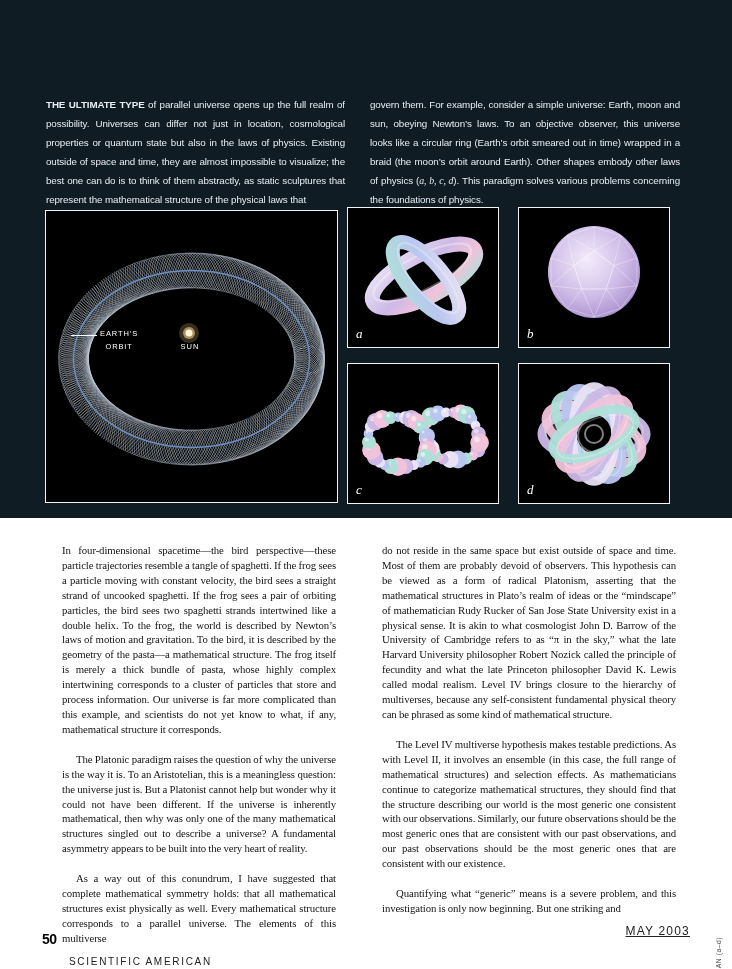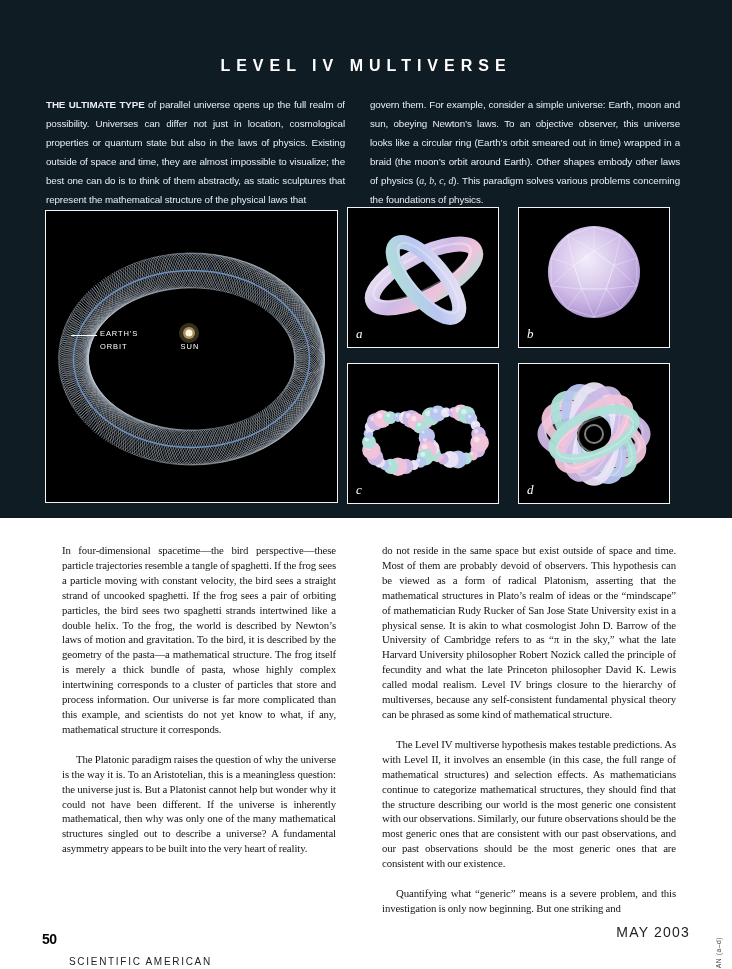--- a/index.html
+++ b/index.html
@@ -11,21 +11,21 @@
   .intro{position:absolute;top:95px;color:#e7edf1;font-family:"Liberation Sans",sans-serif;
         font-size:9.8px;line-height:19px;letter-spacing:-0.1px;text-align:justify;}
   .intro .lead{font-weight:bold;}
   .intro i{font-family:"Liberation Serif",serif;font-style:italic;}
   .intro-left{left:46px;width:299px;}
   .intro-right{left:370px;width:310px;}
   .orbit-panel{position:absolute;left:45px;top:210px;width:291px;height:291px;background:#000;
         border:1px solid #f3f3f3;}
   .orbit-panel svg{position:absolute;left:0;top:0;}
   .orbit-label{position:absolute;left:54px;top:116px;color:#fff;font-family:"Liberation Sans",sans-serif;
-        font-size:7.5px;letter-spacing:0.9px;line-height:13px;}
+        font-size:7.5px;letter-spacing:0.9px;line-height:13px;text-align:center;}
   .orbit-label span{display:block;}
   .leader-line{position:absolute;left:25px;top:124px;width:26px;height:1px;background:#fff;}
   .sun-label{position:absolute;left:144px;top:131px;transform:translateX(-50%);color:#fff;
         font-family:"Liberation Sans",sans-serif;font-size:7.5px;letter-spacing:1px;}
   .shape-panel{position:absolute;width:150px;height:139px;background:#000;border:1px solid #f3f3f3;}
   #p-a{left:347px;top:207px;} #p-b{left:518px;top:207px;}
   #p-c{left:347px;top:363px;} #p-d{left:518px;top:363px;}
   .shape-panel svg{position:absolute;left:0;top:0;}
   .shape-label{position:absolute;left:8px;bottom:5px;color:#fff;
         font-family:"Liberation Serif",serif;font-style:italic;font-size:13px;}
@@ -33,33 +33,32 @@
         letter-spacing:-0.12px;word-spacing:-0.3px;text-align:justify;}
   .col p{margin:15px;}
   .col p + p{text-indent:14px;}
   .col-left{left:47px;width:304px;}
   .col-right{left:367px;width:324px;}
   .footer-num{position:absolute;left:42px;top:919px;color:#000;
         font-family:"Liberation Sans",sans-serif;font-weight:bold;font-size:14px;letter-spacing:-0.5px;margin-top:12px;}
   .footer-mag{position:absolute;left:69px;top:956px;color:#222;
         font-family:Liberation Sans, sans-serif;font-size:10px;letter-spacing:1.7px;}
   .footer-issue{position:absolute;right:42px;top:924px;color:#222;
-        font-family:"Liberation Sans",sans-serif;font-size:14px;letter-spacing:1.2px;}
+        font-family:"Liberation Sans",sans-serif;font-size:12px;letter-spacing:1.2px;text-decoration:underline;}
   .credit{position:absolute;right:10px;bottom:32px;transform-origin:100% 100%;
         transform:rotate(-90deg);white-space:nowrap;color:#44484c;
         font-family:"Liberation Sans",sans-serif;font-size:6.8px;letter-spacing:0.5px;}
 </style>
 </head>
 <body>
 
 <div class="page">
 
   <div class="dark-header"></div>
 
-  <div class="page-title">LEVEL IV MULTIVERSE</div>
 
   <div class="intro intro-left"><span class="lead">THE ULTIMATE TYPE</span><span> of parallel universe opens up the full realm of possibility. Universes can differ not just in location, cosmological properties or quantum state but also in the laws of physics. Existing outside of space and time, they are almost impossible to visualize; the best one can do is to think of them abstractly, as static sculptures that represent the mathematical structure of the physical laws that</span></div>
 
   <div class="intro intro-right"><span>govern them. For example, consider a simple universe: Earth, moon and sun, obeying Newton’s laws. To an objective observer, this universe looks like a circular ring (Earth’s orbit smeared out in time) wrapped in a braid (the moon’s orbit around Earth). Other shapes embody other laws of physics (</span><i>a, b, c, d</i><span>). This paradigm solves various problems concerning the foundations of physics.</span></div>
 
   <div class="orbit-panel">
     <svg id="orbit-svg" width="291" height="291" viewBox="0 0 291 291">
         <path d="M278.5,148.0L278.0,153.5L276.4,158.6L273.9,163.3L270.7,167.2L266.9,170.1L262.8,172.1L258.7,173.0L254.8,173.0L251.3,172.1L248.6,170.6L246.6,168.7L245.6,166.7L245.4,164.8L246.2,163.3L247.8,162.5L250.0,162.5L252.7,163.5L255.5,165.6L258.2,168.6L260.7,172.6L262.6,177.3L263.7,182.5L264.1,188.0L263.5,193.5L261.9,198.6L259.5,203.1L256.2,206.9L252.4,209.6L248.1,211.2L243.6,211.8L239.0,211.3L234.7,209.9L230.9,207.8L227.5,205.2L224.9,202.5L223.0,199.8L221.8,197.6L221.3,196.1L221.3,195.4L221.8,195.8L222.6,197.3L223.5,199.8L224.3,203.4L224.8,207.7L224.9,212.7L224.5,218.1L223.4,223.4L221.7,228.5L219.5,233.0L216.6,236.7L213.3,239.4L209.6,240.9L205.8,241.3L201.8,240.5L197.9,238.6L194.2,235.8L190.8,232.4L187.8,228.7L185.1,225.0L182.9,221.5L181.0,218.6L179.4,216.5L178.0,215.5L176.8,215.5L175.6,216.7L174.3,219.0L173.0,222.3L171.4,226.4L169.6,231.0L167.6,235.9L165.3,240.7L162.8,245.1L160.2,248.8L157.5,251.6L154.7,253.4L152.0,253.9L149.3,253.3L146.8,251.4L144.4,248.6L142.2,244.8L140.1,240.5L138.2,235.9L136.2,231.3L134.3,227.0L132.2,223.2L130.0,220.3L127.7,218.3L125.1,217.5L122.3,217.7L119.2,219.1L116.0,221.4L112.7,224.5L109.4,228.1L106.1,231.9L102.9,235.8L100.1,239.3L97.5,242.2L95.4,244.3L93.6,245.4L92.4,245.4L91.5,244.3L90.9,242.0L90.6,238.8L90.4,234.8L90.2,230.1L89.8,225.1L89.2,220.0L88.1,215.0L86.5,210.5L84.4,206.6L81.7,203.6L78.5,201.5L74.7,200.3L70.6,200.2L66.3,201.0L62.0,202.5L57.8,204.6L53.9,207.2L50.4,209.8L47.7,212.3L45.7,214.5L44.4,216.1L44.0,217.0L44.4,217.0L45.3,216.0L46.8,214.2L48.6,211.4L50.5,207.8L52.3,203.5L53.7,198.7L54.6,193.6L54.8,188.5L54.2,183.5L52.7,178.8L50.4,174.7L47.3,171.3L43.6,168.7L39.4,166.8L35.0,165.9L30.5,165.7L26.3,166.1L22.6,167.2L19.6,168.6L17.5,170.2L16.4,171.9L16.2,173.3L17.1,174.4L19.0,174.9L21.6,174.8L24.7,173.9L28.2,172.2L31.8,169.8L35.2,166.5L38.1,162.7L40.5,158.2L41.9,153.4L42.5,148.4L42.1,143.4L40.7,138.5L38.6,134.0L35.7,130.0L32.4,126.7L28.8,124.1L25.3,122.3L22.0,121.3L19.3,121.0L17.4,121.5L16.3,122.5L16.3,123.9L17.3,125.5L19.2,127.1L22.1,128.6L25.7,129.7L29.8,130.3L34.3,130.2L38.7,129.4L43.0,127.7L46.8,125.2L50.0,121.9L52.4,117.9L54.0,113.3L54.8,108.3L54.7,103.2L53.9,98.1L52.6,93.3L50.8,88.9L48.9,85.2L47.1,82.2L45.6,80.2L44.5,79.1L44.0,79.0L44.3,79.7L45.4,81.2L47.3,83.3L50.0,85.8L53.3,88.4L57.1,91.0L61.3,93.2L65.6,94.8L70.0,95.7L74.1,95.7L77.9,94.8L81.2,92.8L84.0,89.9L86.2,86.2L87.9,81.7L89.0,76.9L89.7,71.7L90.1,66.7L90.4,61.9L90.6,57.8L90.8,54.4L91.4,52.0L92.2,50.7L93.4,50.6L95.1,51.5L97.2,53.4L99.6,56.2L102.5,59.7L105.6,63.5L108.8,67.3L112.2,71.0L115.5,74.2L118.7,76.6L121.8,78.1L124.7,78.6L127.3,77.9L129.7,76.1L131.9,73.3L133.9,69.7L135.9,65.4L137.8,60.8L139.8,56.2L141.9,51.8L144.1,48.0L146.4,45.0L148.9,42.9L151.5,42.1L154.3,42.4L157.0,44.0L159.8,46.7L162.4,50.3L164.9,54.6L167.2,59.3L169.3,64.2L171.1,68.9L172.7,73.1L174.1,76.5L175.4,79.0L176.6,80.4L177.8,80.6L179.1,79.7L180.7,77.8L182.5,75.0L184.7,71.6L187.3,67.9L190.3,64.1L193.7,60.7L197.3,57.8L201.2,55.8L205.1,54.8L209.0,54.9L212.7,56.3L216.1,58.8L219.0,62.3L221.4,66.7L223.2,71.7L224.3,77.1L224.9,82.4L224.8,87.5L224.4,92.0L223.6,95.7L222.8,98.4L222.0,100.1L221.4,100.6L221.2,100.1L221.6,98.7L222.7,96.6L224.5,94.0L227.1,91.2L230.3,88.6L234.1,86.4L238.3,84.9L242.8,84.2L247.4,84.6L251.7,86.1L255.7,88.6L259.0,92.2L261.6,96.6L263.3,101.7L264.0,107.1L263.8,112.6L262.8,117.9L261.0,122.7L258.6,126.8L255.9,130.0L253.1,132.2L250.4,133.4L248.1,133.6L246.4,132.9L245.5,131.5L245.5,129.7L246.4,127.6L248.2,125.7L250.8,124.1L254.2,123.1L258.0,122.9L262.2,123.7L266.3,125.5L270.1,128.3L273.5,132.0L276.1,136.6L277.8,141.7L278.5,147.1L278.1,152.6" fill="none" stroke="#8da6c6" stroke-width="0.55" opacity="0.85"></path>
         <path d="M277.9,151.8L276.3,157.0L273.8,161.6L270.5,165.4L266.8,168.4L262.7,170.3L258.6,171.2L254.8,171.2L251.4,170.3L248.8,168.8L246.9,166.8L246.0,164.8L246.1,162.9L247.0,161.5L248.7,160.7L251.0,160.8L253.8,161.9L256.6,164.0L259.5,167.1L261.9,171.1L263.8,175.9L265.0,181.1L265.3,186.6L264.7,192.0L263.1,197.2L260.6,201.7L257.3,205.3L253.4,208.0L249.1,209.7L244.6,210.2L240.0,209.7L235.8,208.2L231.9,206.1L228.7,203.6L226.1,200.9L224.3,198.3L223.2,196.2L222.8,194.7L223.0,194.1L223.6,194.6L224.5,196.2L225.5,198.8L226.3,202.4L226.9,206.9L227.1,211.9L226.6,217.3L225.6,222.6L223.9,227.7L221.6,232.2L218.7,235.9L215.4,238.5L211.6,240.0L207.7,240.2L203.7,239.4L199.8,237.5L196.1,234.7L192.7,231.3L189.6,227.6L187.0,224.0L184.8,220.6L182.9,217.8L181.4,215.8L180.1,214.9L178.9,215.1L177.8,216.4L176.7,218.8L175.4,222.2L173.9,226.4L172.2,231.1L170.2,236.0L167.9,240.8L165.5,245.2L162.8,248.9L160.1,251.6L157.3,253.3L154.5,253.8L151.8,253.1L149.2,251.2L146.8,248.2L144.5,244.5L142.3,240.1L140.3,235.5L138.3,231.0L136.3,226.7L134.3,223.1L132.1,220.3L129.7,218.5L127.2,217.8L124.4,218.2L121.4,219.7L118.3,222.1L115.0,225.3L111.7,229.0L108.5,232.9L105.4,236.8L102.6,240.3L100.0,243.2L97.9,245.2L96.1,246.3L94.8,246.2L93.9,245.0L93.2,242.6L92.8,239.3L92.5,235.2L92.2,230.5L91.8,225.5L91.0,220.4L89.9,215.5L88.2,211.0L86.0,207.3L83.3,204.4L80.0,202.4L76.3,201.4L72.2,201.5L67.9,202.4L63.5,204.1L59.4,206.3L55.5,208.9L52.2,211.6L49.4,214.1L47.5,216.3L46.3,217.9L45.8,218.7L46.2,218.6L47.1,217.5L48.6,215.5L50.3,212.6L52.1,208.9L53.8,204.5L55.1,199.7L55.8,194.6L55.9,189.5L55.2,184.5L53.6,179.9L51.2,175.9L48.0,172.6L44.2,170.1L39.9,168.5L35.5,167.6L31.0,167.6L26.8,168.2L23.2,169.3L20.2,170.8L18.1,172.5L17.0,174.2L17.0,175.6L17.9,176.6L19.7,177.0L22.3,176.8L25.5,175.8L28.9,174.0L32.4,171.4L35.7,168.0L38.6,164.0L40.8,159.5L42.1,154.6L42.5,149.6L42.0,144.6L40.5,139.8L38.2,135.4L35.2,131.5L31.8,128.3L28.2,125.8L24.6,124.1L21.3,123.3L18.6,123.1L16.7,123.7L15.7,124.7L15.7,126.2L16.7,127.8L18.7,129.4L21.6,130.8L25.3,131.8L29.4,132.2L33.8,132.0L38.2,131.0L42.4,129.2L46.2,126.5L49.3,123.1L51.6,119.0L53.1,114.3L53.7,109.3L53.5,104.2L52.6,99.1L51.1,94.4L49.3,90.1L47.3,86.4L45.4,83.6L43.8,81.7L42.7,80.7L42.2,80.7L42.5,81.5L43.7,83.1L45.6,85.2L48.3,87.6L51.7,90.2L55.5,92.7L59.8,94.8L64.1,96.3L68.5,97.0L72.6,96.9L76.4,95.8L79.7,93.7L82.4,90.6L84.6,86.8L86.2,82.2L87.2,77.3L87.8,72.2L88.1,67.1L88.2,62.4L88.3,58.3L88.5,55.0L89.0,52.8L89.8,51.5L90.9,51.5L92.6,52.5L94.7,54.5L97.2,57.3L100.0,60.8L103.2,64.5L106.5,68.3L109.9,71.9L113.3,74.9L116.6,77.2L119.7,78.6L122.6,78.9L125.2,78.1L127.6,76.2L129.8,73.2L131.9,69.5L133.8,65.2L135.7,60.5L137.6,55.9L139.6,51.5L141.7,47.7L144.0,44.7L146.4,42.8L149.0,42.0L151.7,42.4L154.4,44.1L157.1,46.8L159.8,50.4L162.3,54.8L164.6,59.5L166.8,64.3L168.6,68.9L170.3,73.0L171.8,76.3L173.1,78.7L174.4,79.9L175.7,80.0L177.1,79.0L178.7,77.0L180.6,74.1L182.8,70.6L185.5,66.8L188.5,63.1L191.8,59.6L195.4,56.7L199.2,54.7L203.1,53.8L207.0,54.0L210.6,55.4L214.0,57.9L216.9,61.5L219.2,66.0L221.0,71.0L222.1,76.3L222.7,81.6L222.7,86.7L222.3,91.1L221.6,94.7L220.8,97.4L220.1,98.9L219.7,99.4L219.7,98.8L220.2,97.3L221.4,95.1L223.3,92.4L225.9,89.6L229.2,87.0L233.0,84.8L237.3,83.2L241.8,82.6L246.3,83.0L250.6,84.5L254.5,87.1L257.8,90.7L260.4,95.2L262.0,100.3L262.7,105.7L262.5,111.2L261.5,116.5L259.7,121.3L257.4,125.3L254.7,128.5L252.0,130.6L249.4,131.8L247.2,131.9L245.7,131.1L244.9,129.7L245.0,127.8L246.0,125.8L247.9,123.8L250.7,122.2L254.1,121.2L258.1,121.1L262.2,121.9L266.4,123.7L270.2,126.6L273.6,130.3L276.1,134.9L277.8,140.0L278.5,145.5L278.1,150.9L276.6,156.2" fill="none" stroke="#c6cfd8" stroke-width="0.55" opacity="0.85"></path>
         <path d="M276.1,155.3L273.6,159.9L270.3,163.7L266.5,166.6L262.5,168.5L258.5,169.4L254.7,169.3L251.5,168.4L248.9,166.9L247.2,165.0L246.5,162.9L246.6,161.1L247.7,159.7L249.5,159.0L252.0,159.1L254.8,160.3L257.8,162.4L260.6,165.6L263.1,169.6L265.1,174.4L266.2,179.7L266.5,185.2L265.8,190.6L264.2,195.7L261.7,200.2L258.3,203.8L254.4,206.5L250.1,208.0L245.5,208.5L241.0,208.0L236.8,206.6L233.0,204.5L229.8,201.9L227.3,199.3L225.6,196.8L224.6,194.7L224.4,193.3L224.7,192.8L225.4,193.4L226.4,195.1L227.5,197.8L228.4,201.5L229.0,206.0L229.2,211.1L228.8,216.5L227.8,221.8L226.1,226.9L223.7,231.3L220.8,234.9L217.4,237.5L213.6,238.9L209.6,239.2L205.6,238.3L201.6,236.3L197.9,233.5L194.5,230.2L191.4,226.5L188.8,222.9L186.6,219.6L184.9,216.9L183.4,215.1L182.2,214.3L181.1,214.6L180.1,216.0L179.0,218.6L177.8,222.1L176.4,226.4L174.7,231.1L172.8,236.0L170.6,240.8L168.1,245.2L165.4,248.9L162.7,251.6L159.8,253.2L157.0,253.6L154.2,252.8L151.6,250.8L149.1,247.8L146.7,244.1L144.5,239.7L142.4,235.2L140.4,230.6L138.4,226.5L136.3,222.9L134.1,220.3L131.8,218.6L129.3,218.1L126.5,218.6L123.6,220.3L120.5,222.9L117.3,226.2L114.1,229.9L110.9,233.9L107.9,237.8L105.1,241.3L102.5,244.2L100.4,246.1L98.6,247.1L97.3,246.9L96.3,245.6L95.6,243.2L95.1,239.8L94.7,235.6L94.3,230.9L93.7,225.8L92.9,220.8L91.7,215.9L89.9,211.6L87.7,207.9L84.9,205.1L81.6,203.3L77.8,202.5L73.7,202.7L69.5,203.8L65.2,205.6L61.0,208.0L57.2,210.6L53.9,213.4L51.2,215.9L49.3,218.1L48.1,219.6L47.7,220.3L48.0,220.1L49.0,219.0L50.3,216.9L52.0,213.8L53.7,210.0L55.2,205.6L56.4,200.7L57.1,195.6L57.0,190.4L56.2,185.5L54.5,181.0L51.9,177.1L48.7,173.9L44.8,171.6L40.5,170.1L36.0,169.4L31.6,169.5L27.4,170.2L23.8,171.5L20.8,173.1L18.8,174.8L17.8,176.4L17.7,177.8L18.7,178.7L20.5,179.1L23.1,178.7L26.2,177.6L29.6,175.7L33.1,172.9L36.3,169.4L39.0,165.3L41.1,160.8L42.3,155.8L42.6,150.8L41.9,145.8L40.3,141.1L37.9,136.7L34.8,133.0L31.3,129.9L27.6,127.6L23.9,126.0L20.7,125.3L18.0,125.3L16.1,125.9L15.1,127.0L15.1,128.5L16.2,130.1L18.3,131.6L21.2,132.9L24.9,133.8L29.0,134.2L33.4,133.8L37.8,132.6L42.0,130.6L45.6,127.8L48.7,124.3L50.9,120.1L52.2,115.4L52.7,110.4L52.4,105.2L51.3,100.2L49.7,95.5L47.8,91.3L45.7,87.8L43.8,85.1L42.1,83.3L41.0,82.4L40.5,82.5L40.8,83.3L42.0,84.9L43.9,87.1L46.7,89.5L50.1,92.0L54.0,94.4L58.3,96.4L62.7,97.7L67.0,98.3L71.2,98.0L74.9,96.7L78.2,94.5L80.9,91.3L83.0,87.4L84.4,82.8L85.4,77.8L85.9,72.6L86.1,67.6L86.1,62.9L86.1,58.9L86.2,55.7L86.6,53.5L87.3,52.4L88.5,52.4L90.1,53.5L92.2,55.6L94.7,58.5L97.6,61.9L100.8,65.6L104.2,69.3L107.7,72.8L111.1,75.8L114.4,77.9L117.6,79.1L120.5,79.3L123.2,78.3L125.6,76.2L127.8,73.2L129.8,69.3L131.7,64.9L133.6,60.2L135.4,55.6L137.4,51.2L139.4,47.4L141.6,44.5L144.0,42.6L146.5,41.9L149.1,42.4L151.8,44.2L154.5,46.9L157.1,50.6L159.7,55.0L162.0,59.7L164.2,64.5L166.1,69.0L167.9,73.0L169.4,76.2L170.8,78.4L172.2,79.5L173.6,79.5L175.1,78.3L176.7,76.2L178.7,73.2L180.9,69.6L183.6,65.8L186.6,62.0L189.9,58.5L193.5,55.7L197.3,53.7L201.1,52.8L204.9,53.1L208.5,54.5L211.8,57.1L214.6,60.8L217.0,65.2L218.7,70.3L219.9,75.6L220.4,80.9L220.5,85.9L220.2,90.3L219.6,93.8L218.9,96.3L218.3,97.8L218.0,98.1L218.0,97.4L218.7,95.8L220.0,93.6L222.0,90.9L224.6,88.0L228.0,85.4L231.9,83.1L236.2,81.6L240.7,81.0L245.2,81.5L249.5,83.0L253.4,85.7L256.6,89.3L259.1,93.8L260.7,98.9L261.4,104.3L261.2,109.8L260.1,115.1L258.3,119.8L256.0,123.8L253.5,127.0L250.8,129.1L248.3,130.1L246.3,130.2L244.8,129.4L244.2,127.9L244.4,126.0L245.6,123.9L247.6,121.9L250.5,120.3L254.0,119.4L258.0,119.2L262.2,120.1L266.4,122.0L270.3,124.8L273.6,128.7L276.1,133.2L277.8,138.4L278.4,143.8L277.9,149.3L276.4,154.5L274.0,159.2" fill="none" stroke="#c6cfd8" stroke-width="0.55" opacity="0.85"></path>
@@ -276,20 +275,21 @@
           <ellipse cx="75" cy="67" rx="40.6" ry="16.8" fill="none" stroke="rgba(255,255,255,0.26)" stroke-width="1.6"></ellipse>
         </g>
         <circle cx="75" cy="70" r="9" fill="none" stroke="rgba(255,255,255,0.5)" stroke-width="2"></circle>
       </svg>
     <span class="shape-label">d</span>
   </div>
 
   <div class="col col-left">
     <p>In four-dimensional spacetime—the bird perspective—these particle trajectories resemble a tangle of spaghetti. If the frog sees a particle moving with constant velocity, the bird sees a straight strand of uncooked spaghetti. If the frog sees a pair of orbiting particles, the bird sees two spaghetti strands intertwined like a double helix. To the frog, the world is described by Newton’s laws of motion and gravitation. To the bird, it is described by the geometry of the pasta—a mathematical structure. The frog itself is merely a thick bundle of pasta, whose highly complex intertwining corresponds to a cluster of particles that store and process information. Our universe is far more complicated than this example, and scientists do not yet know to what, if any, mathematical structure it corresponds.</p>
     <p>The Platonic paradigm raises the question of why the universe is the way it is. To an Aristotelian, this is a meaningless question: the universe just is. But a Platonist cannot help but wonder why it could not have been different. If the universe is inherently mathematical, then why was only one of the many mathematical structures singled out to describe a universe? A fundamental asymmetry appears to be built into the very heart of reality.</p>
+    <p>As a way out of this conundrum, I have suggested that complete mathematical symmetry holds: that all mathematical structures exist physically as well. Every mathematical structure corresponds to a parallel universe. The elements of this multiverse</p>
   </div>
   <div class="col col-right">
     <p>do not reside in the same space but exist outside of space and time. Most of them are probably devoid of observers. This hypothesis can be viewed as a form of radical Platonism, asserting that the mathematical structures in Plato’s realm of ideas or the “mindscape” of mathematician Rudy Rucker of San Jose State University exist in a physical sense. It is akin to what cosmologist John D. Barrow of the University of Cambridge refers to as “π in the sky,” what the late Harvard University philosopher Robert Nozick called the principle of fecundity and what the late Princeton philosopher David K. Lewis called modal realism. Level IV brings closure to the hierarchy of multiverses, because any self-consistent fundamental physical theory can be phrased as some kind of mathematical structure.</p>
     <p>The Level IV multiverse hypothesis makes testable predictions. As with Level II, it involves an ensemble (in this case, the full range of mathematical structures) and selection effects. As mathematicians continue to categorize mathematical structures, they should find that the structure describing our world is the most generic one consistent with our observations. Similarly, our future observations should be the most generic ones that are consistent with our past observations, and our past observations should be the most generic ones that are consistent with our existence.</p>
     <p>Quantifying what “generic” means is a severe problem, and this investigation is only now beginning. But one striking and</p>
   </div>
 
   <div class="footer-num">50</div>
   <div class="footer-mag">SCIENTIFIC AMERICAN</div>
   <div class="footer-issue">MAY 2003</div>

